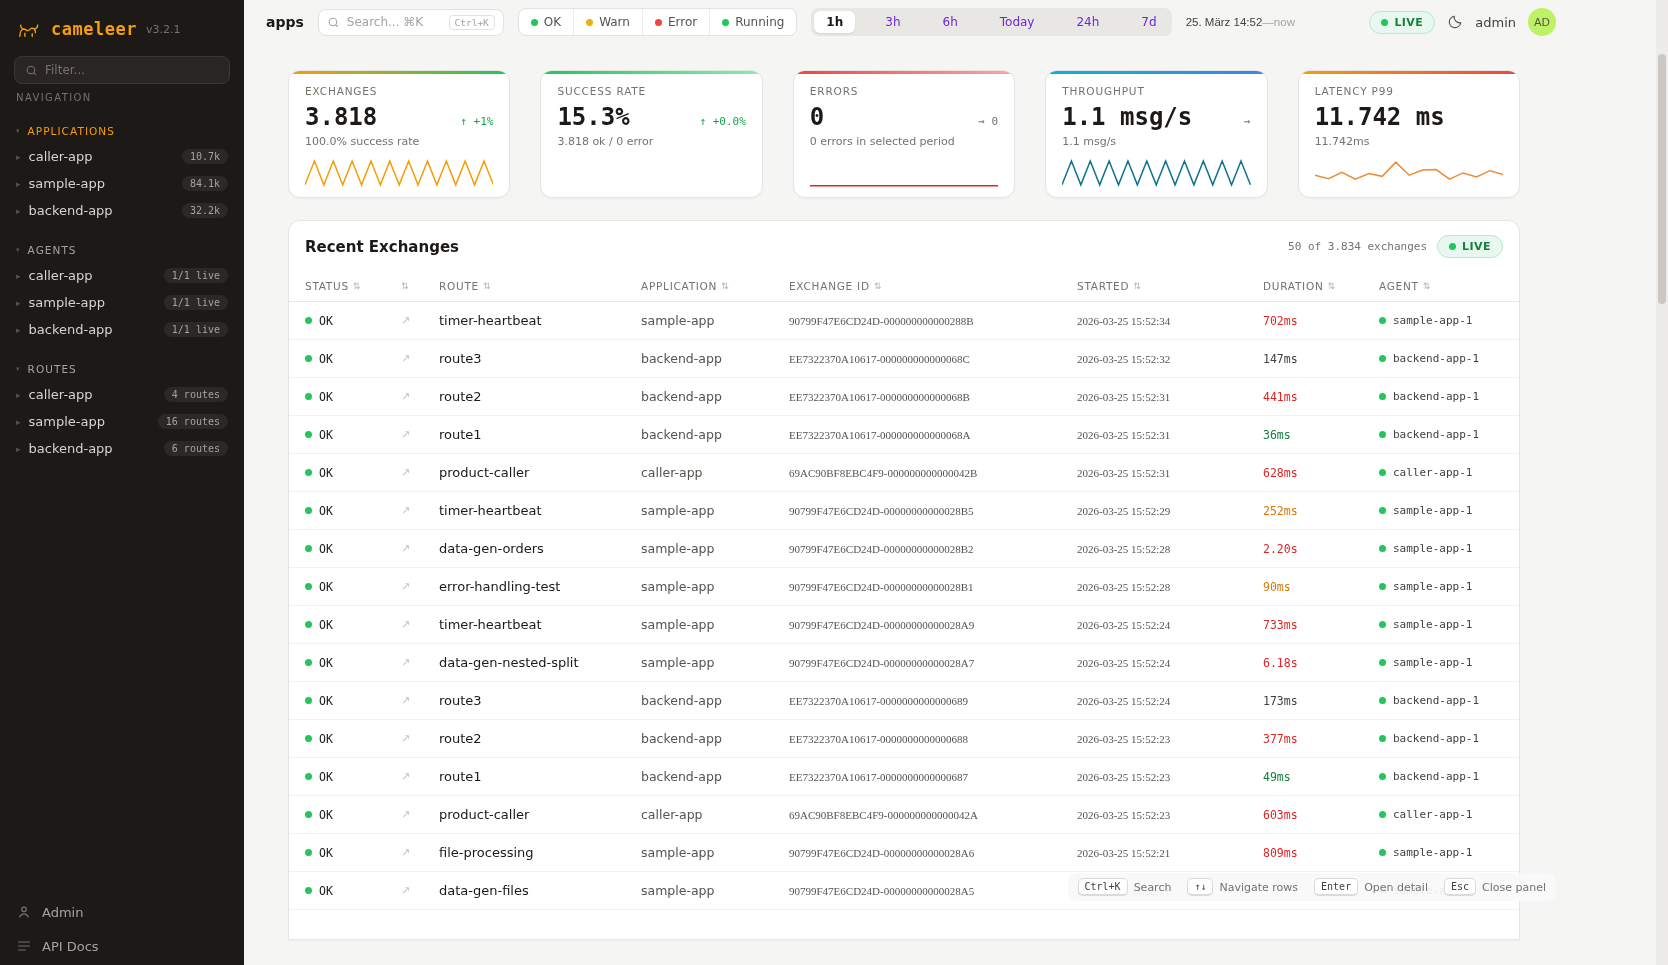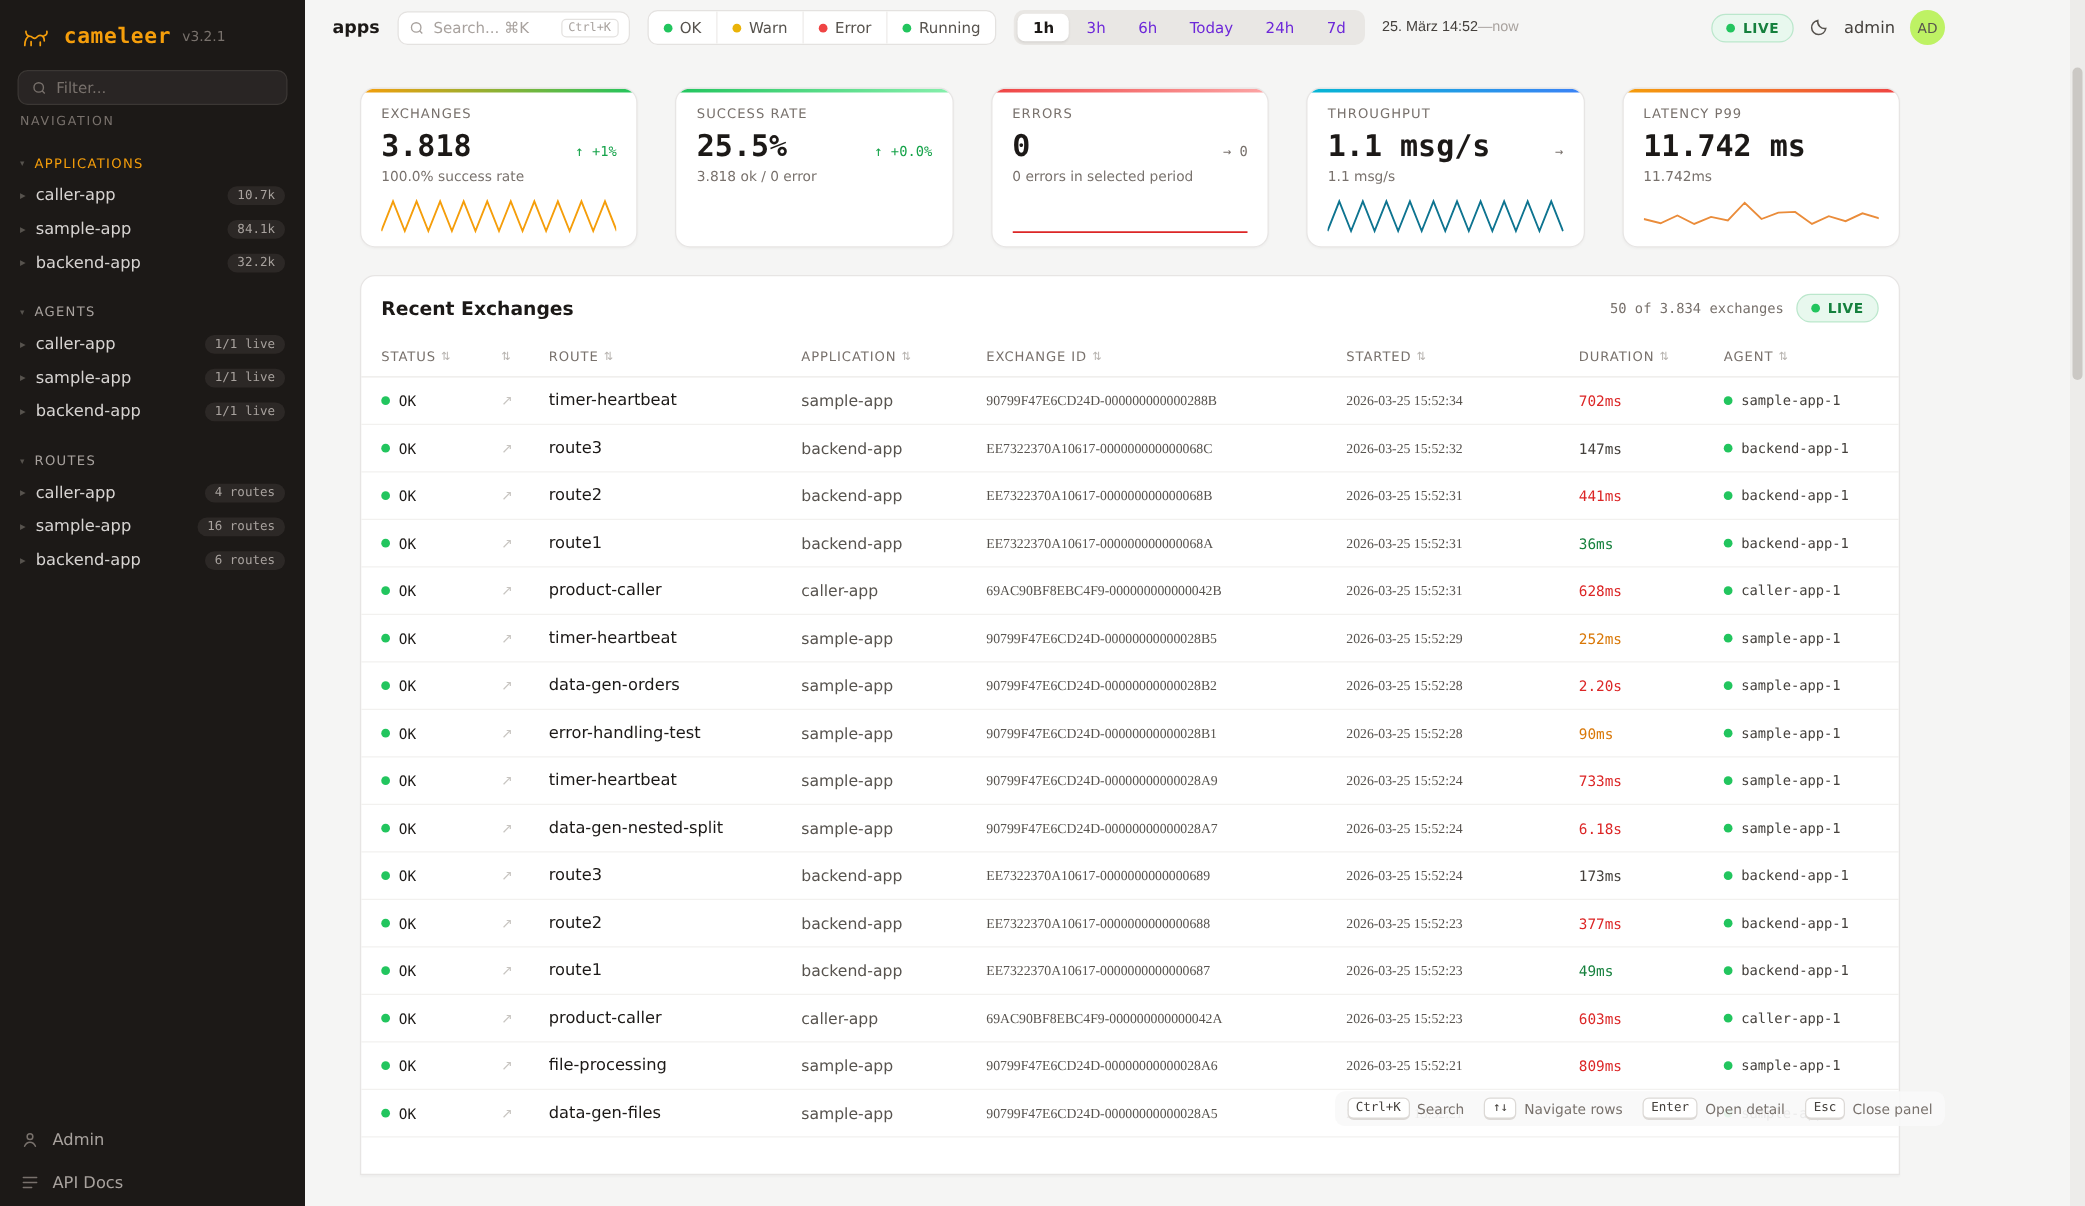--- a/index.html
+++ b/index.html
@@ -34,21 +34,21 @@
   .topbar{height:44px;display:flex;align-items:center;gap:14px;padding:0 112px 0 22px}
   .ctx{font-weight:700;font-size:14px;cursor:pointer}
   .search{display:flex;align-items:center;gap:7px;background:#fff;border:1px solid #e4e2e0;border-radius:8px;padding:5px 8px;width:186px}
   .search input{border:0;outline:0;background:none;font:12px "DejaVu Sans",sans-serif;color:#44403c;min-width:0;flex:1}
   .search input::placeholder{color:#a8a29e}
   .search kbd{font-family:"DejaVu Sans Mono","Liberation Mono",monospace;font-size:9.5px;color:#a8a29e;border:1px solid #e4e2e0;border-radius:4px;padding:1px 5px;white-space:nowrap}
   .chips{display:flex;background:#fff;border:1px solid #e4e2e0;border-radius:8px;overflow:hidden}
   .chip{display:flex;align-items:center;gap:6px;padding:6px 12px;font-size:12px;color:#57534e;background:none;border:0;border-left:1px solid #eeecea;cursor:pointer;font-family:inherit}
   .chip:first-child{border-left:0}
   .dot{width:7px;height:7px;border-radius:50%;display:inline-block;flex:0 0 auto}
-  .times{display:flex;align-items:flex-end;background:#e9e7e4;border-radius:8px;padding:3px;gap:2px}
+  .times{display:flex;align-items:flex-end;background:#e9e7e4;border-radius:8px;padding:3px;gap:18px}
   .time-btn{border:0;background:none;font:12px "DejaVu Sans",sans-serif;color:#6d28d9;padding:4px 12px;border-radius:6px;cursor:pointer}
   .time-btn.active{background:#fff;color:#1c1917;font-weight:700;box-shadow:0 1px 2px rgba(0,0,0,.08)}
   .daterange{font-family:Liberation Sans, sans-serif;font-size:11.5px;color:#44403c;display:flex;gap:0;align-items:flex-start;cursor:pointer}
   .daterange .sep,.daterange .to{color:#a8a29e}
   .tb-right{margin-left:auto;display:flex;align-items:center;gap:12px}
   .live-pill{display:inline-flex;align-items:center;gap:6px;background:#e8f8ee;border:1px solid #bbe7cc;color:#15803d;font-size:11px;font-weight:700;border-radius:999px;padding:4px 11px;letter-spacing:.04em;cursor:pointer}
   .live-pill .dot{background:#22c55e}
   .moon-btn{border:0;background:none;cursor:pointer;color:#57534e;display:flex;align-items:center}
   .user-name{font-size:13px;color:#44403c;cursor:pointer}
   .avatar{width:28px;height:28px;border-radius:50%;background:#bef264;color:#57534e;font-size:11px;font-weight:400;display:flex;align-items:center;justify-content:center;cursor:pointer}
@@ -283,21 +283,21 @@
             </div>
             <div class="card-sub">100.0% success rate</div>
             <svg viewBox="0 0 100 36" preserveAspectRatio="none" class="spark">
               <polyline points="0.00,31.60 5.00,6.40 10.00,31.60 15.00,6.40 20.00,31.60 25.00,6.40 30.00,31.60 35.00,6.40 40.00,31.60 45.00,6.40 50.00,31.60 55.00,6.40 60.00,31.60 65.00,6.40 70.00,31.60 75.00,6.40 80.00,31.60 85.00,6.40 90.00,31.60 95.00,6.40 100.00,31.60" fill="none" stroke="#f59e0b" stroke-width="1.5" vector-effect="non-scaling-stroke"></polyline>
             </svg>
           </div>
           <div class="card">
             <div class="card-bar" style="background: linear-gradient(90deg, rgb(34, 197, 94), rgb(134, 239, 172));"></div>
             <div class="card-label">SUCCESS RATE</div>
             <div class="value-row">
-              <div class="card-value">25.5%</div>
+              <div class="card-value">15.3%</div>
               <div class="card-trend" style="color: rgb(22, 163, 74);">↑ +0.0%</div>
             </div>
             <div class="card-sub">3.818 ok / 0 error</div>
           </div>
           <div class="card">
             <div class="card-bar" style="background: linear-gradient(90deg, rgb(239, 68, 68), rgb(252, 165, 165));"></div>
             <div class="card-label">ERRORS</div>
             <div class="value-row">
               <div class="card-value">0</div>
               <div class="card-trend" style="color: rgb(120, 113, 108);">→ 0</div>

